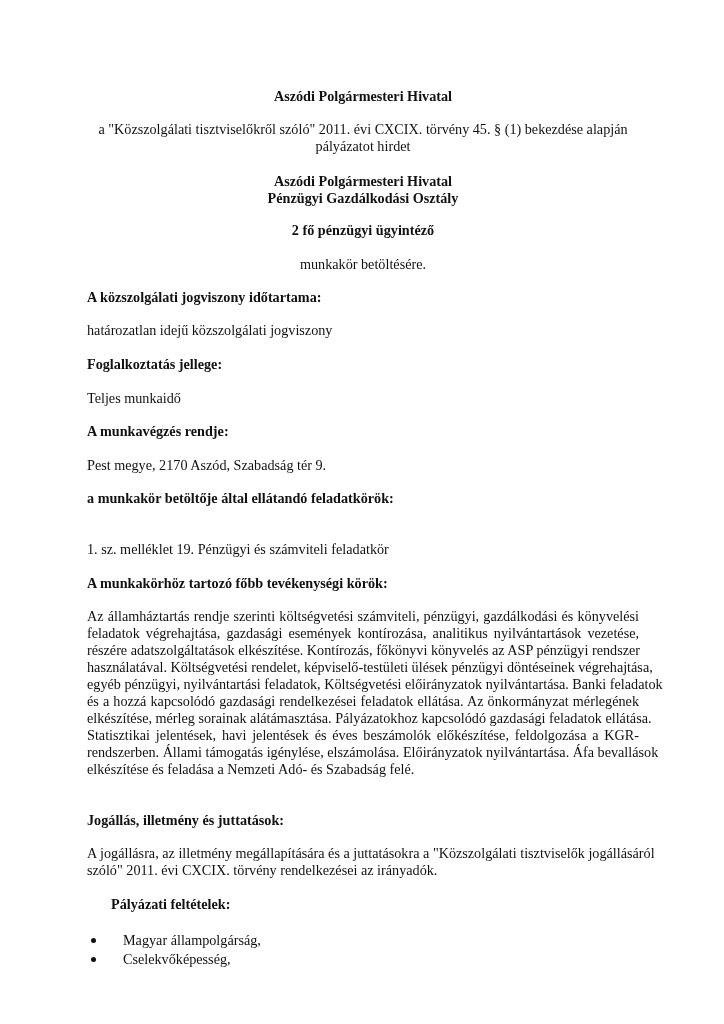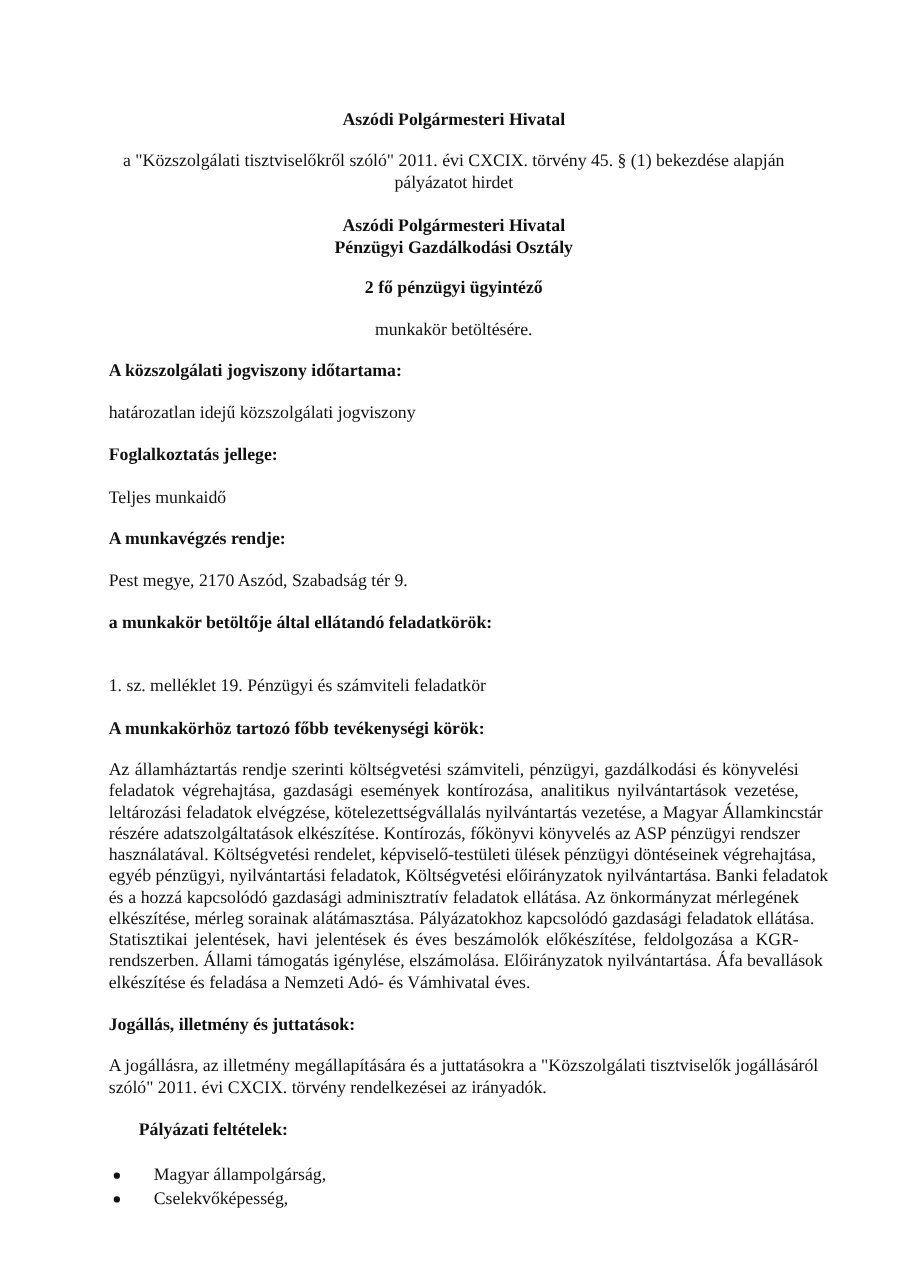--- a/index.html
+++ b/index.html
@@ -91,29 +91,28 @@
 
   <div class="block bold" style="top:490px;">
     <div>a munkakör betöltője által ellátandó feladatkörök:</div>
   </div>
   <div class="block" style="top:541px;">1. sz. melléklet 19. Pénzügyi és számviteli feladatkör</div>
 
   <div class="block bold" style="top:575px;">A munkakörhöz tartozó főbb tevékenységi körök:</div>
   <div class="block justify" style="top:608px; line-height:17px;" id="activities">
       <div style="text-align: justify; text-align-last: justify; white-space: nowrap; overflow: visible;">Az államháztartás rendje szerinti költségvetési számviteli, pénzügyi, gazdálkodási és könyvelési</div>
       <div style="text-align: justify; text-align-last: justify; white-space: nowrap; overflow: visible;">feladatok végrehajtása, gazdasági események kontírozása, analitikus nyilvántartások vezetése,</div>
-      <div style="text-align: justify; text-align-last: justify; white-space: nowrap; overflow: visible;">leltározási feladatok elvégzése, kötelezettségvállalás nyilvántartás vezetése, a Magyar Államkincstár</div>
       <div style="text-align: justify; text-align-last: justify; white-space: nowrap; overflow: visible;">részére adatszolgáltatások elkészítése. Kontírozás, főkönyvi könyvelés az ASP pénzügyi rendszer</div>
       <div style="text-align: justify; text-align-last: justify; white-space: nowrap; overflow: visible;">használatával. Költségvetési rendelet, képviselő-testületi ülések pénzügyi döntéseinek végrehajtása,</div>
       <div style="text-align: justify; text-align-last: justify; white-space: nowrap; overflow: visible;">egyéb pénzügyi, nyilvántartási feladatok, Költségvetési előirányzatok nyilvántartása. Banki feladatok</div>
-      <div style="text-align: justify; text-align-last: justify; white-space: nowrap; overflow: visible;">és a hozzá kapcsolódó gazdasági adminisztratív feladatok ellátása. Az önkormányzat mérlegének</div>
+      <div style="text-align: justify; text-align-last: justify; white-space: nowrap; overflow: visible;">és a hozzá kapcsolódó gazdasági rendelkezései feladatok ellátása. Az önkormányzat mérlegének</div>
       <div style="text-align: justify; text-align-last: justify; white-space: nowrap; overflow: visible;">elkészítése, mérleg sorainak alátámasztása. Pályázatokhoz kapcsolódó gazdasági feladatok ellátása.</div>
       <div style="text-align: justify; text-align-last: justify; white-space: nowrap; overflow: visible;">Statisztikai jelentések, havi jelentések és éves beszámolók előkészítése, feldolgozása a KGR-</div>
       <div style="text-align: justify; text-align-last: justify; white-space: nowrap; overflow: visible;">rendszerben. Állami támogatás igénylése, elszámolása. Előirányzatok nyilvántartása. Áfa bevallások</div>
-      <div style="text-align: justify; text-align-last: left; white-space: nowrap; overflow: visible;">elkészítése és feladása a Nemzeti Adó- és Vámhivatal éves.</div>
+      <div style="text-align: justify; text-align-last: left; white-space: nowrap; overflow: visible;">elkészítése és feladása a Nemzeti Adó- és Szabadság felé.</div>
     </div>
 
   <div class="block bold" style="top:812px;">Jogállás, illetmény és juttatások:</div>
   <div class="block" style="top:845px;">
     <div style="white-space:nowrap;">A jogállásra, az illetmény megállapítására és a juttatásokra a "Közszolgálati tisztviselők jogállásáról</div>
     <div>szóló" 2011. évi CXCIX. törvény rendelkezései az irányadók.</div>
   </div>
 
   <div class="block bold" style="top:896px;margin-left:24px;">Pályázati feltételek:</div>
   <ul class="block bullets" style="top:932px;">

